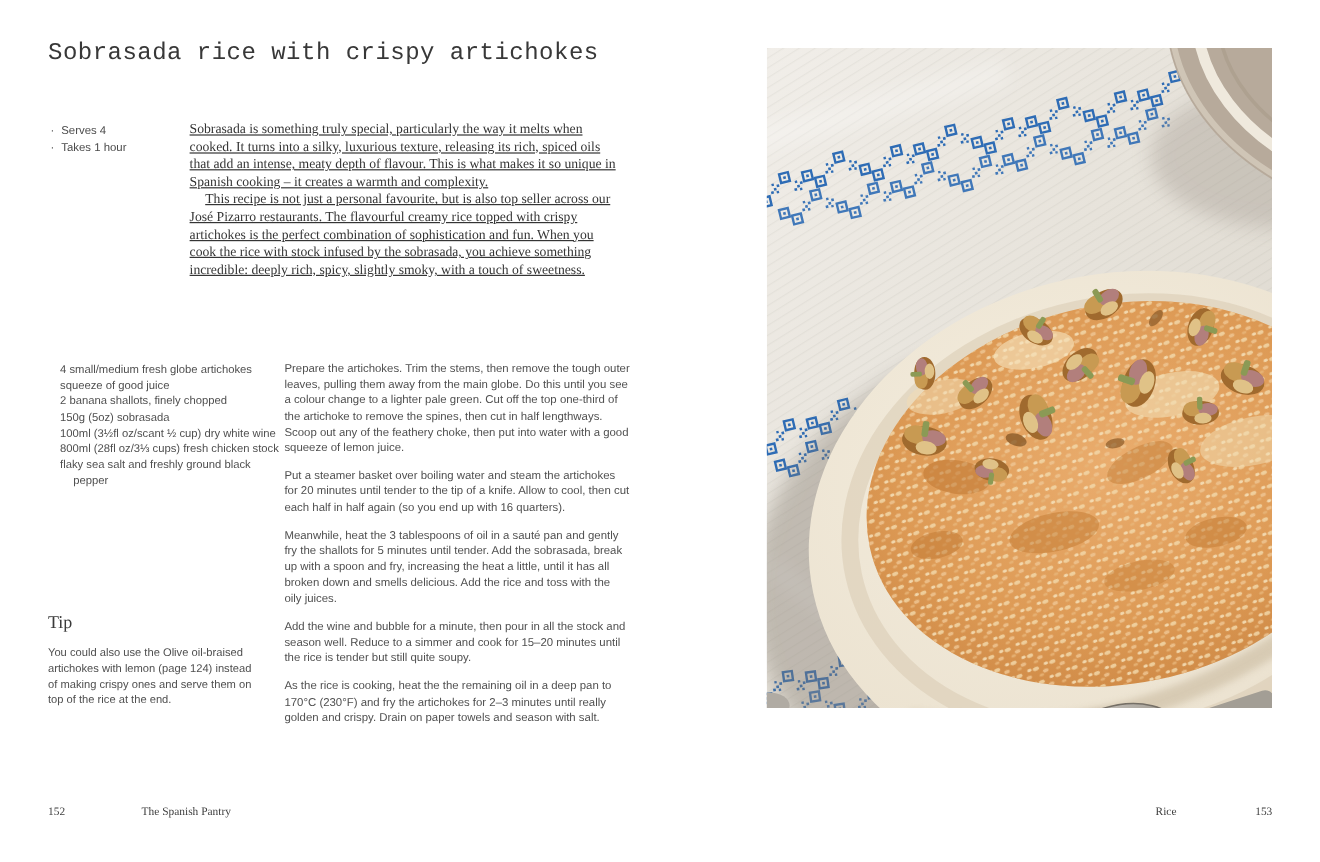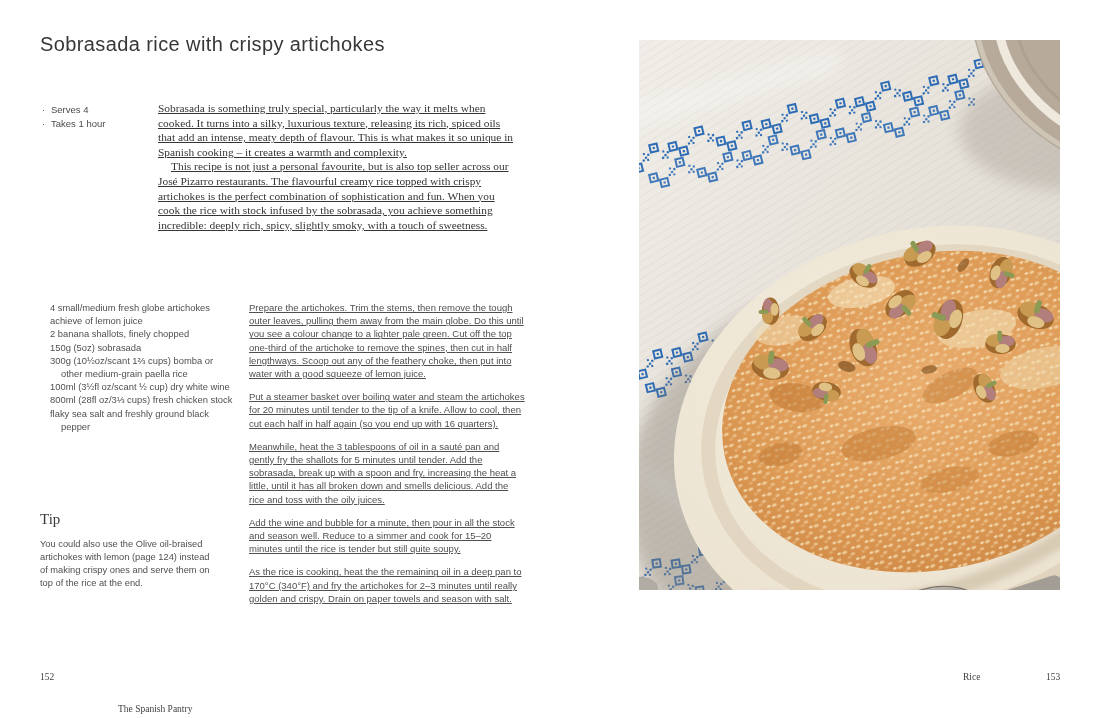--- a/index.html
+++ b/index.html
@@ -4,21 +4,21 @@
 <style>
   html,body{margin:0;padding:0;}
   body{
     width:1100px;height:718px;position:relative;background:#ffffff;
     font-family:"Liberation Sans",sans-serif;overflow:hidden;
   }
   .abs{position:absolute;}
   
   .title{
     left:40px;top:33px;width:560px;
-    font-family:Liberation Sans, sans-serif;font-weight:400;
+    font-family:Liberation Mono, monospace;font-weight:400;
     font-size:20px;letter-spacing:.4px;color:#383838;
   }
   .meta{left:42px;top:103px;width:110px;font-size:9.5px;color:#4a4a4a;line-height:14px;}
   .meta-row{display:flex;}
   .meta-bullet{width:9px;color:#4a4a4a;}
   .intro{
     left:158px;top:101px;width:360px;
     font-family:"Liberation Serif",serif;font-size:11.4px;line-height:14.6px;color:#353535;text-decoration:underline;
   }
   .intro p{margin:0;}
@@ -28,25 +28,25 @@
     font-size:9.4px;line-height:13.2px;color:#4f4f4f;
     list-style:none;margin:0;padding:0;
   }
   .ingredients li{padding-left:11px;text-indent:-11px;}
   .tip-h{
     left:40px;top:511px;
     font-family:"Liberation Serif",serif;font-size:15px;color:#3a3a3a;
   }
   .tip-t{left:40px;top:538px;width:170px;font-size:9.3px;line-height:12.9px;color:#4f4f4f;}
   .method{left:237px;top:301px;width:288px;font-size:9.5px;line-height:13.2px;color:#4f4f4f;}
-  .method p{margin:0 0 10px 12px;text-decoration:underline;}
+  .method p{margin:0 0 10px 0;}
   
   .footer{font-family:"Liberation Serif",serif;font-size:9.5px;color:#3f3f3f;}
   .folio-l{left:40px;top:672px;}
-  .sec-l{left:118px;top:672px;margin-top:32px;}
+  .sec-l{left:118px;top:672px;}
   .sec-r{left:963px;top:672px;}
   .folio-r{left:1046px;top:672px;}
   
   .photo{left:639px;top:40px;width:421px;height:550px;}
   .photo svg{display:block;}
 </style>
 </head>
 <body>
 
 <div class="abs title">Sobrasada rice with crispy artichokes</div>
@@ -62,38 +62,37 @@
   </div>
 </div>
 
 <div class="abs intro">
   <p>Sobrasada is something truly special, particularly the way it melts when cooked. It turns into a silky, luxurious texture, releasing its rich, spiced oils that add an intense, meaty depth of flavour. This is what makes it so unique in Spanish cooking – it creates a warmth and complexity.</p>
   <p class="ind">This recipe is not just a personal favourite, but is also top seller across our José Pizarro restaurants. The flavourful creamy rice topped with crispy artichokes is the perfect combination of sophistication and fun. When you cook the rice with stock infused by the sobrasada, you achieve something incredible: deeply rich, spicy, slightly smoky, with a touch of sweetness.</p>
 </div>
 
 <ul class="abs ingredients">
   <li>4 small/medium fresh globe artichokes</li>
-  <li>achieve of lemon juice</li>
+  <li>squeeze of good juice</li>
   <li>2 banana shallots, finely chopped</li>
   <li>150g (5oz) sobrasada</li>
-  <li>300g (10½oz/scant 1⅔ cups) bomba or other medium-grain paella rice</li>
   <li>100ml (3½fl oz/scant ½ cup) dry white wine</li>
   <li>800ml (28fl oz/3⅓ cups) fresh chicken stock</li>
   <li>flaky sea salt and freshly ground black pepper</li>
 </ul>
 
 <div class="abs tip-h">Tip</div>
 <div class="abs tip-t">You could also use the Olive oil-braised artichokes with lemon (page 124) instead of making crispy ones and serve them on top of the rice at the end.</div>
 
 <div class="abs method">
   <p>Prepare the artichokes. Trim the stems, then remove the tough outer leaves, pulling them away from the main globe. Do this until you see a colour change to a lighter pale green. Cut off the top one-third of the artichoke to remove the spines, then cut in half lengthways. Scoop out any of the feathery choke, then put into water with a good squeeze of lemon juice.</p>
   <p>Put a steamer basket over boiling water and steam the artichokes for 20 minutes until tender to the tip of a knife. Allow to cool, then cut each half in half again (so you end up with 16 quarters).</p>
   <p>Meanwhile, heat the 3 tablespoons of oil in a sauté pan and gently fry the shallots for 5 minutes until tender. Add the sobrasada, break up with a spoon and fry, increasing the heat a little, until it has all broken down and smells delicious. Add the rice and toss with the oily juices.</p>
   <p>Add the wine and bubble for a minute, then pour in all the stock and season well. Reduce to a simmer and cook for 15–20 minutes until the rice is tender but still quite soupy.</p>
-  <p>As the rice is cooking, heat the the remaining oil in a deep pan to 170°C (340°F) and fry the artichokes for 2–3 minutes until really golden and crispy. Drain on paper towels and season with salt.</p>
+  <p>As the rice is cooking, heat the the remaining oil in a deep pan to 170°C (230°F) and fry the artichokes for 2–3 minutes until really golden and crispy. Drain on paper towels and season with salt.</p>
 </div>
 
 <div class="abs footer folio-l">152</div>
 <div class="abs footer sec-l">The Spanish Pantry</div>
 <div class="abs footer sec-r">Rice</div>
 <div class="abs footer folio-r">153</div>
 
 <div class="abs photo" title="Plate of sobrasada rice topped with crispy artichokes, on a white tablecloth with blue cross-stitch embroidery, a spoon at the bottom edge">
 <svg width="421" height="550" viewBox="0 0 421 550" xmlns="http://www.w3.org/2000/svg">
   <defs>

